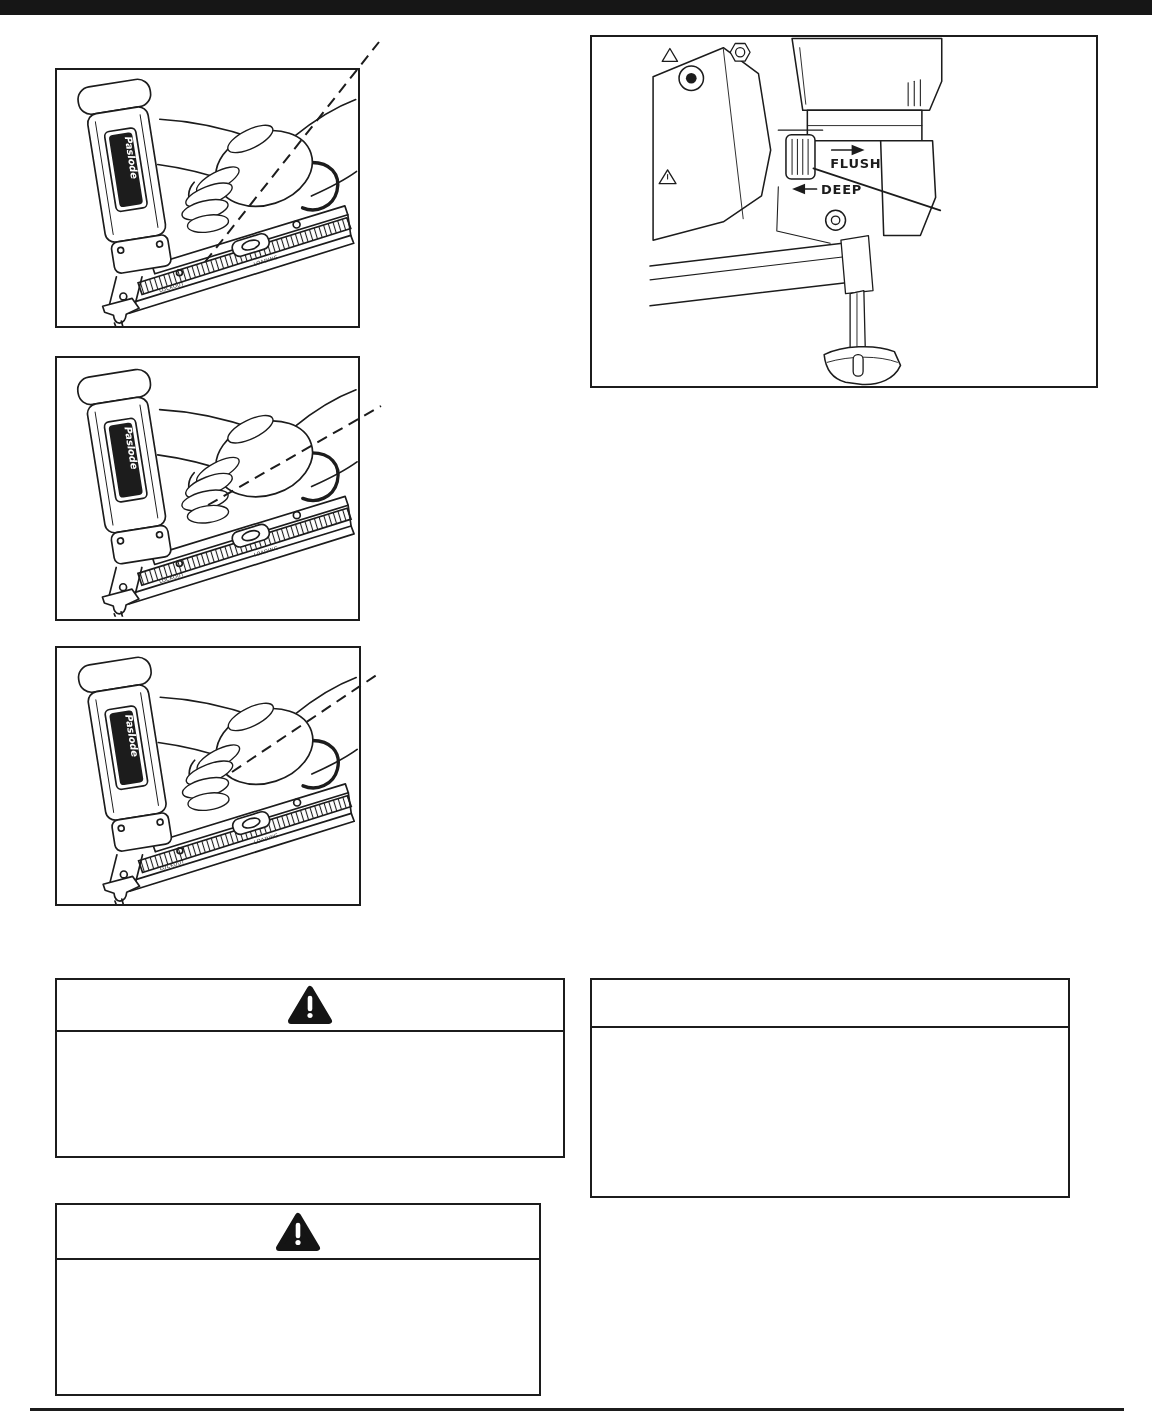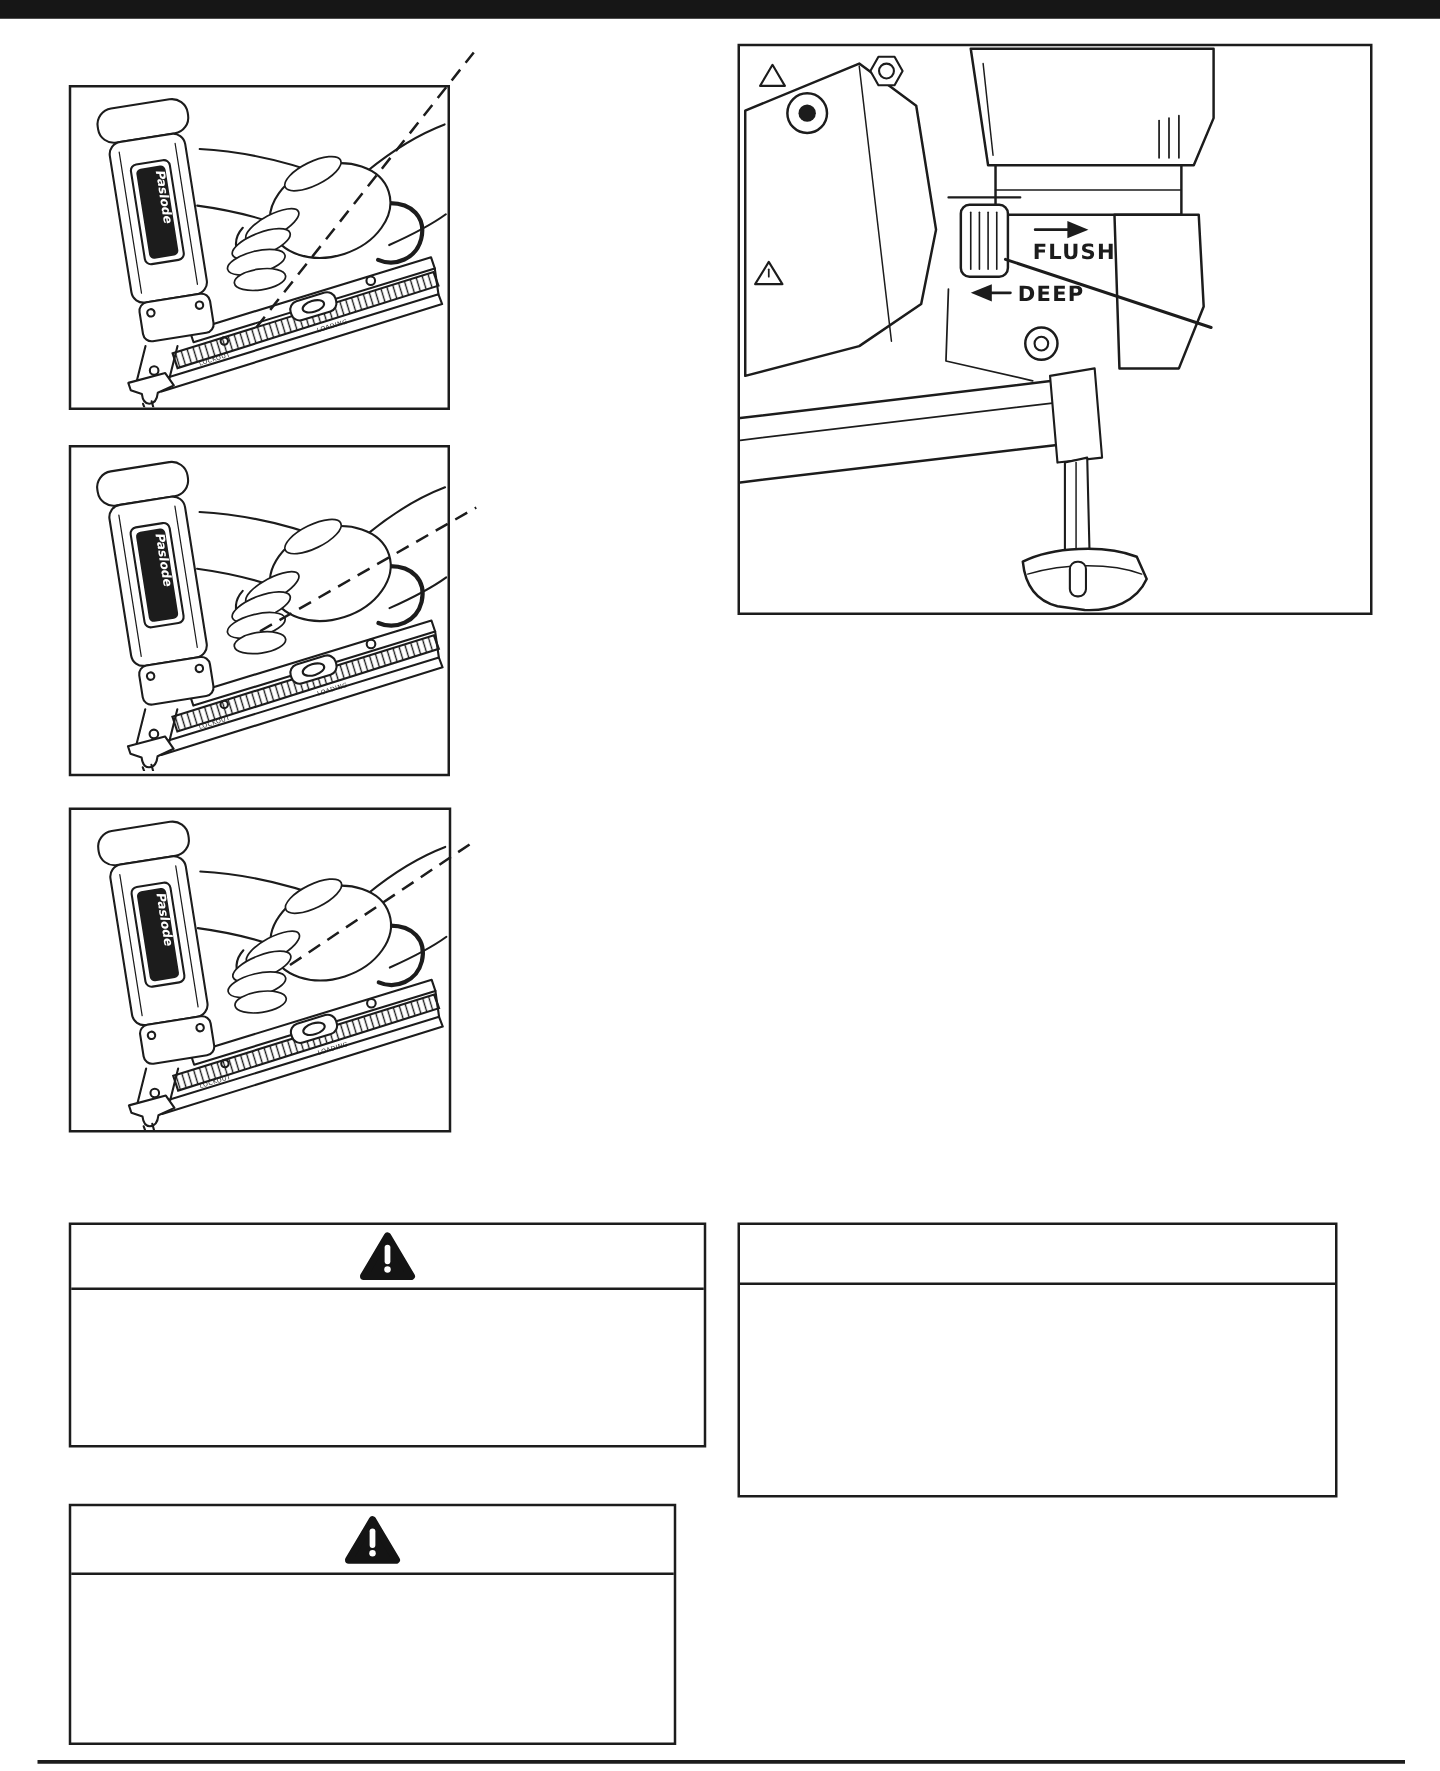--- a/index.html
+++ b/index.html
@@ -114,21 +114,21 @@
       <use href="#tool-figure"></use>
     </svg>
 </div>
 
 <div class="frame" style="left:55px;top:646px;width:306px;height:260px;">
   <svg width="100%" height="100%" viewBox="0 0 305 260" preserveAspectRatio="xMidYMid meet">
       <use href="#tool-figure"></use>
     </svg>
 </div>
 
-<div class="frame" style="left:590px;top:35px;width:508px;height:457px;">
+<div class="frame" style="left:590px;top:35px;width:508px;height:353px;">
   <svg width="100%" height="100%" viewBox="0 0 508 457" preserveAspectRatio="xMidYMid meet">
 
     <path class="fw" d="M4,52 L96,14 L142,48 L158,148 L146,208 L96,242 L4,266 Z" style="stroke-width:2"></path>
     <path class="ln" d="M96,16 L122,238" style="stroke-width:1.2"></path>
     <circle class="ln" cx="54" cy="54" r="16" style="stroke-width:2"></circle>
     <circle class="fd" cx="54" cy="54" r="7"></circle>
     <polygon class="ln" points="16,32 26,15 36,32"></polygon>
     <polygon class="fw" points="12,192 23,174 34,192"></polygon>
     <line class="ln" x1="23" y1="180" x2="23" y2="186" style="stroke-width:1.4"></line>
 

